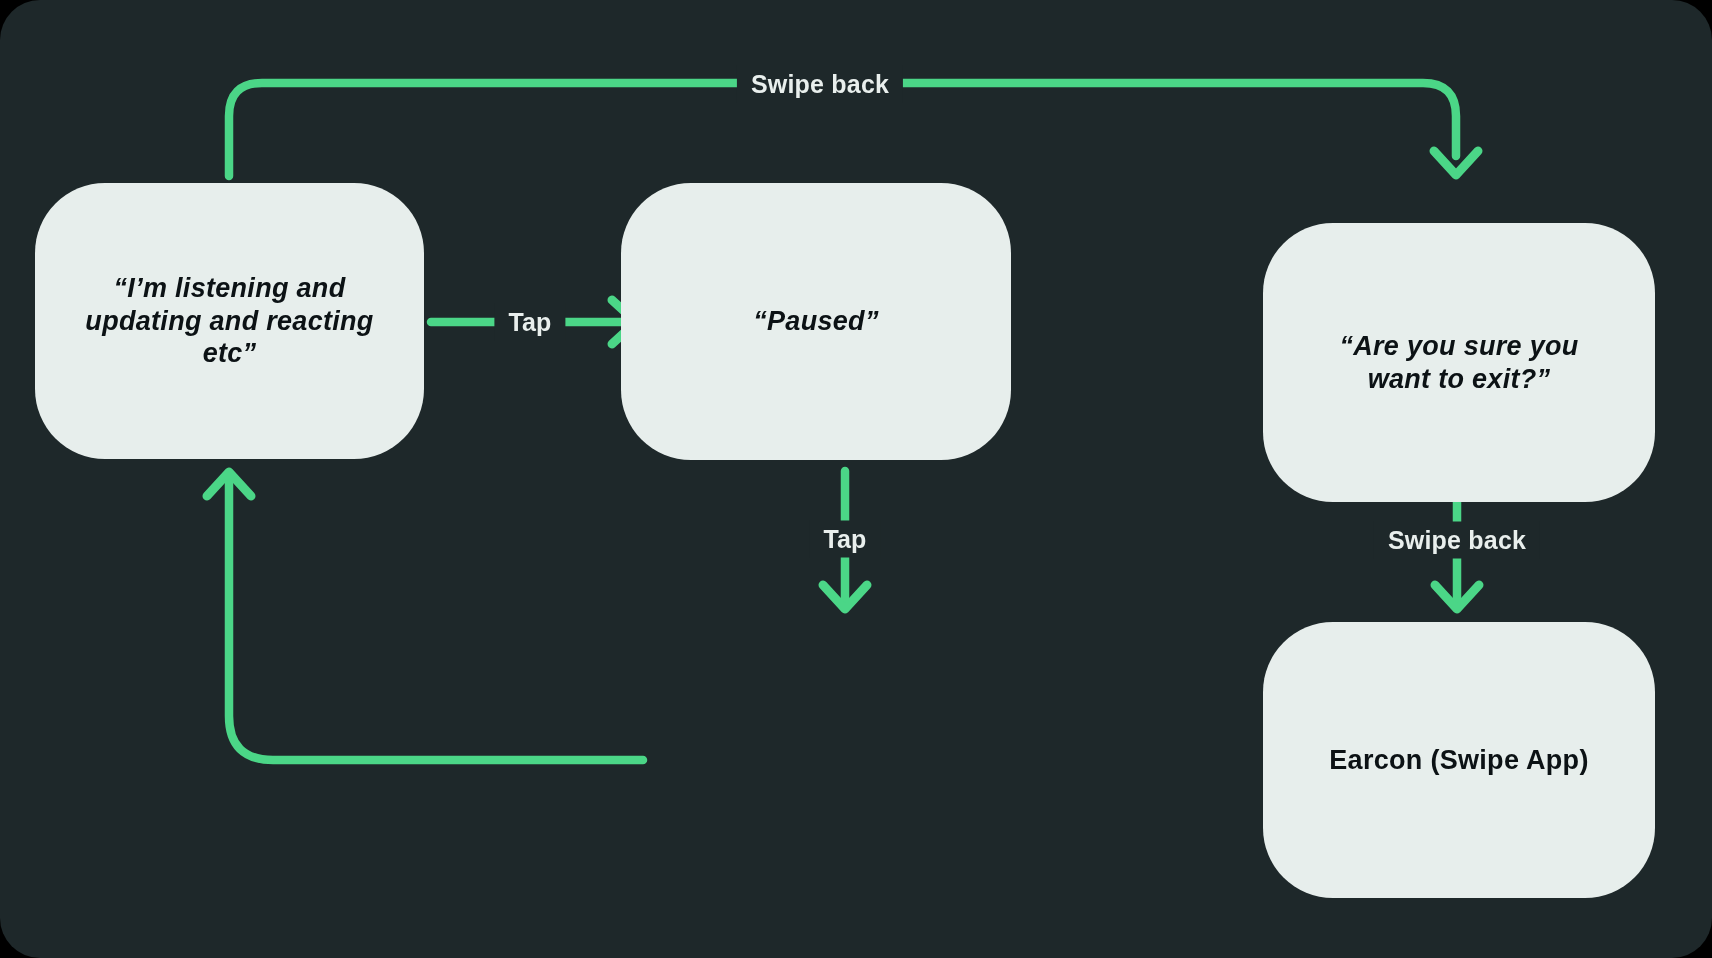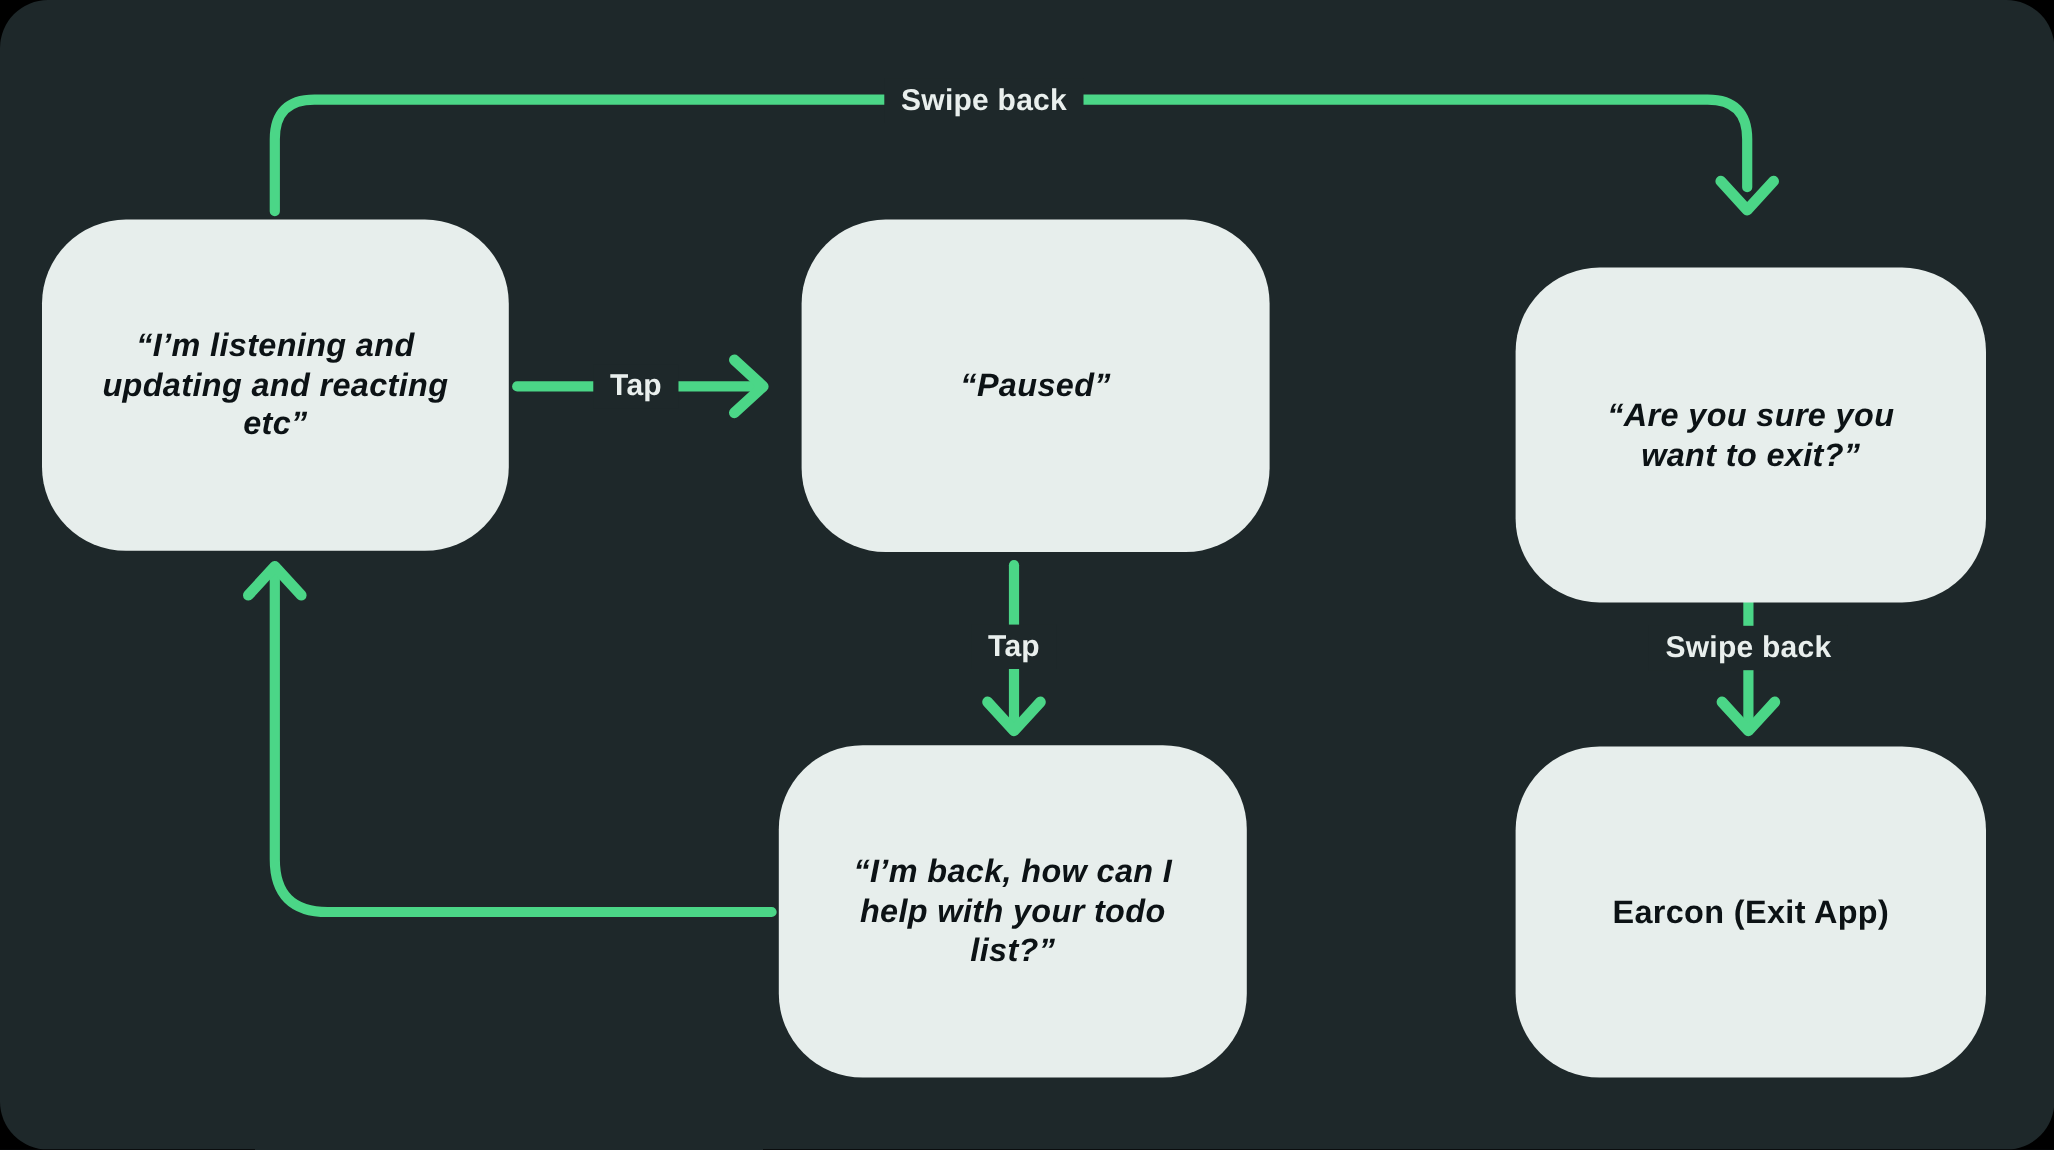--- a/index.html
+++ b/index.html
@@ -56,21 +56,21 @@
     font-style: italic;
     line-height: 1.22;
     color: var(--node-text, #0c1215);
     white-space: pre-line;
     letter-spacing: 0.3px;
   }
   .node-text.plain {
     font-style: normal;
   }
   .node-listening   { left: 35px;   top: 183px; width: 389px; height: 276px; }
-  .node-paused      { left: 668px;  top: 183px; width: 390px; height: 277px; }
+  .node-paused      { left: 621px;  top: 183px; width: 390px; height: 277px; }
   .node-exit        { left: 1263px; top: 183px; width: 392px; height: 279px; margin-top: 40px; }
   .node-back        { left: 649px;  top: 621px; width: 390px; height: 277px; }
   .node-earcon      { left: 1263px; top: 622px; width: 392px; height: 276px; }
   .edge-label {
     position: absolute;
     transform: translate(-50%, -50%);
     background: var(--panel, #1e282a);
     color: var(--label-text, #e9efed);
     font-size: 25px;
     font-weight: 700;
@@ -114,28 +114,23 @@
 
   <div class="node node-paused">
     <span class="node-text">“Paused”</span>
   </div>
 
   <div class="node node-exit">
     <span class="node-text">“Are you sure you
 want to exit?”</span>
   </div>
 
-  <div class="node node-back">
-    <span class="node-text">“I’m back, how can I
-help with your todo
-list?”</span>
-  </div>
 
   <div class="node node-earcon">
-    <span class="node-text plain">Earcon (Exit App)</span>
+    <span class="node-text plain">Earcon (Swipe App)</span>
   </div>
 
   <div class="edge-label label-swipe-top">Swipe back</div>
   <div class="edge-label label-tap-right">Tap</div>
   <div class="edge-label label-tap-down">Tap</div>
   <div class="edge-label label-swipe-down">Swipe back</div>
 
 </div>
 
 </body></html>

